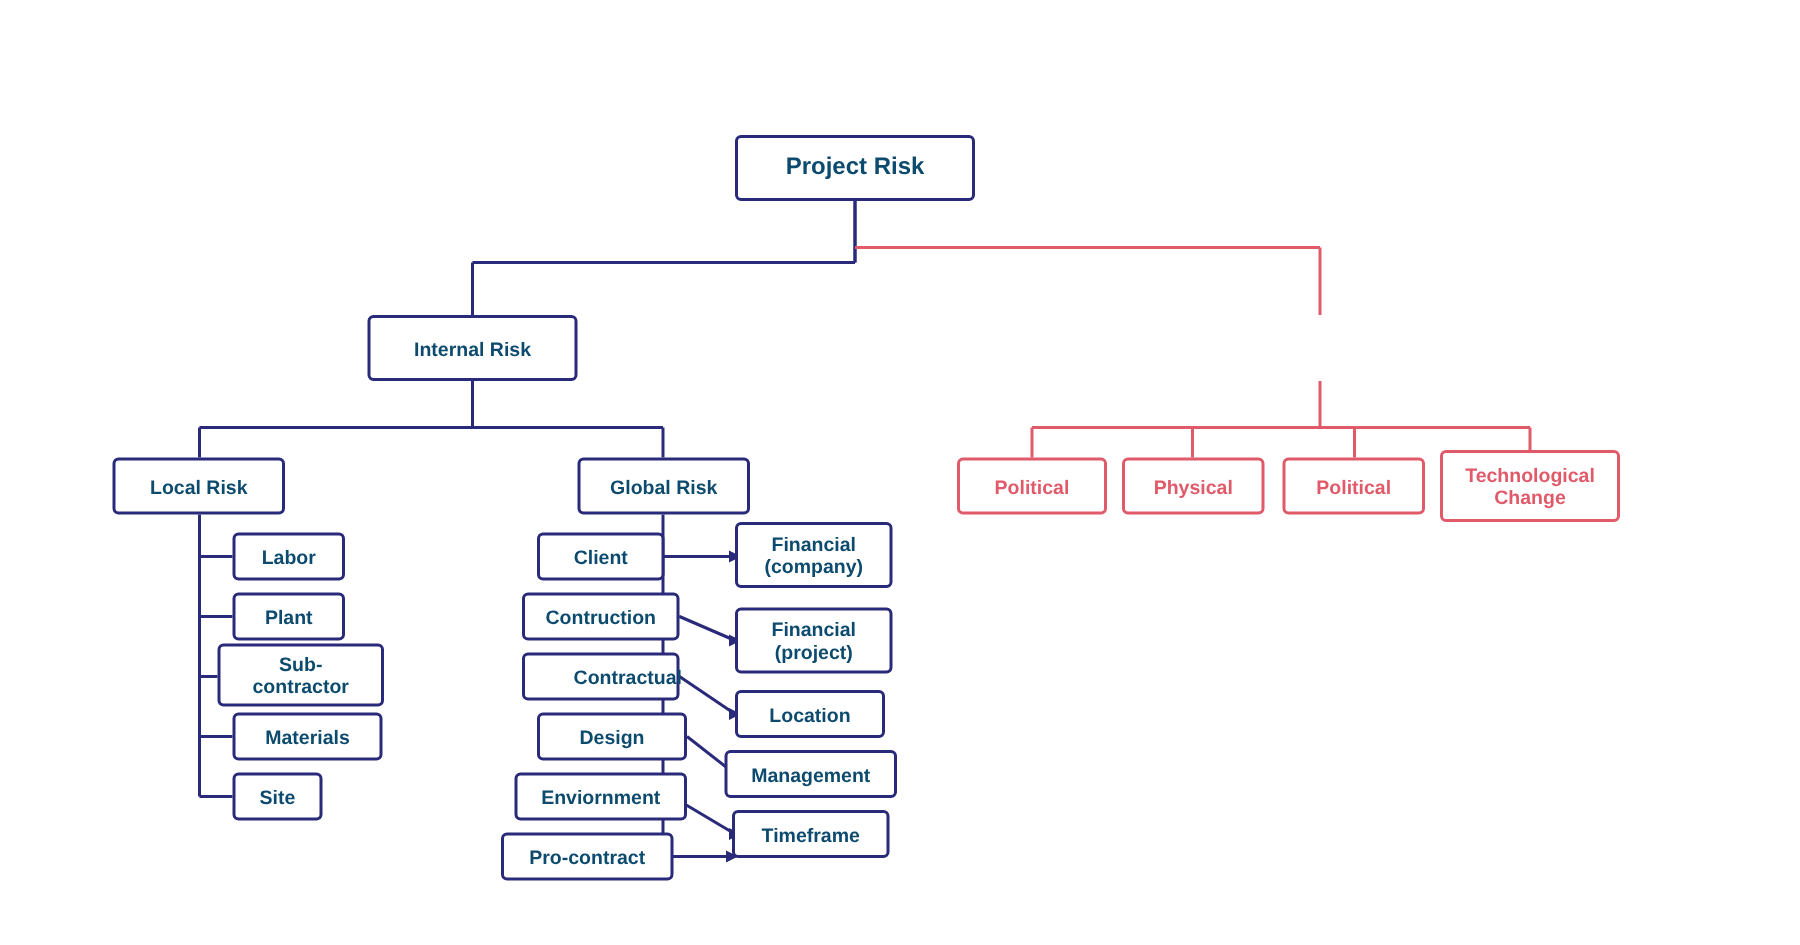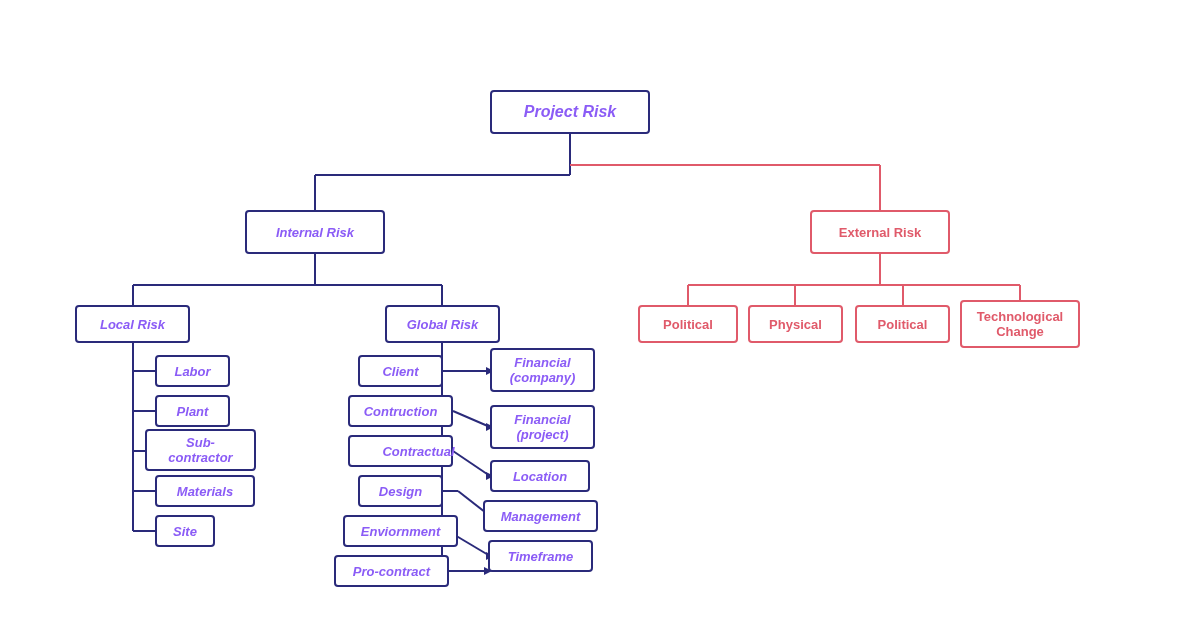--- a/index.html
+++ b/index.html
@@ -31,21 +31,21 @@
       display: flex;
       align-items: center;
       justify-content: center;
       text-align: center;
       font-size: 13px;
       font-weight: bold;
       background: #fff;
       z-index: 1;
       padding: 4px 8px;
     }
-    .navy { border-color: #2a2a7a; color: #8b5cf6; font-style: italic; }
+    .navy { border-color: #2a2a7a; color: #0c4a6e; }
     .red { border-color: #e05a6a; color: #e05a6a; }
   </style>
 </head>
 <body>
 
 <div class="chart-container">
   <svg class="connectors">
 
     <line x1="570" y1="134" x2="570" y2="175" stroke="#2a2a7a" stroke-width="2"></line>
     <line x1="315" y1="175" x2="570" y2="175" stroke="#2a2a7a" stroke-width="2"></line>
@@ -97,36 +97,35 @@
 
     <line x1="448" y1="531" x2="490" y2="556" stroke="#2a2a7a" stroke-width="2"></line>
     <polygon points="486,552 494,556 486,560" fill="#2a2a7a"></polygon>
 
     <line x1="448" y1="571" x2="488" y2="571" stroke="#2a2a7a" stroke-width="2"></line>
     <polygon points="484,567 492,571 484,575" fill="#2a2a7a"></polygon>
   </svg>
 
 <div class="node navy" style="left: 490px; top: 90px; width: 160px; min-height: 44px; font-size: 16px;">Project Risk</div>
     <div class="node navy" style="left: 245px; top: 210px; width: 140px; min-height: 44px; font-size: 13px;">Internal Risk</div>
-    <div class="node red" style="left: 810px; top: 210px; width: 140px; min-height: 44px; font-size: 13px;">External Risk</div>
     <div class="node navy" style="left: 75px; top: 305px; width: 115px; min-height: 38px; font-size: 13px;">Local Risk</div>
     <div class="node navy" style="left: 385px; top: 305px; width: 115px; min-height: 38px; font-size: 13px;">Global Risk</div>
     <div class="node red" style="left: 638px; top: 305px; width: 100px; min-height: 38px; font-size: 13px;">Political</div>
     <div class="node red" style="left: 748px; top: 305px; width: 95px; min-height: 38px; font-size: 13px;">Physical</div>
     <div class="node red" style="left: 855px; top: 305px; width: 95px; min-height: 38px; font-size: 13px;">Political</div>
     <div class="node red" style="left: 960px; top: 300px; width: 120px; min-height: 48px; font-size: 13px;">Technological<br>Change</div>
     <div class="node navy" style="left: 155px; top: 355px; width: 75px; min-height: 32px; font-size: 13px;">Labor</div>
     <div class="node navy" style="left: 155px; top: 395px; width: 75px; min-height: 32px; font-size: 13px;">Plant</div>
     <div class="node navy" style="left: 145px; top: 429px; width: 111px; min-height: 32px; font-size: 13px;">Sub-contractor</div>
     <div class="node navy" style="left: 155px; top: 475px; width: 100px; min-height: 32px; font-size: 13px;">Materials</div>
     <div class="node navy" style="left: 155px; top: 515px; width: 60px; min-height: 32px; font-size: 13px;">Site</div>
     <div class="node navy" style="left: 358px; top: 355px; width: 85px; min-height: 32px; font-size: 13px;">Client</div>
     <div class="node navy" style="left: 348px; top: 395px; width: 105px; min-height: 32px; font-size: 13px;">Contruction</div>
     <div class="node navy" style="left: 348px; top: 435px; width: 105px; min-height: 32px; font-size: 13px; padding-left: 44px;">Contractual</div>
-    <div class="node navy" style="left: 358px; top: 475px; width: 85px; min-height: 32px; font-size: 13px;">Design</div>
+    <div class="node navy" style="left: 358px; top: 475px; width: 100px; min-height: 32px; font-size: 13px;">Design</div>
     <div class="node navy" style="left: 343px; top: 515px; width: 115px; min-height: 32px; font-size: 13px;">Enviornment</div>
     <div class="node navy" style="left: 334px; top: 555px; width: 115px; min-height: 32px; font-size: 13px;">Pro-contract</div>
     <div class="node navy" style="left: 490px; top: 348px; width: 105px; min-height: 44px; font-size: 13px;">Financial<br>(company)</div>
     <div class="node navy" style="left: 490px; top: 405px; width: 105px; min-height: 44px; font-size: 13px;">Financial<br>(project)</div>
     <div class="node navy" style="left: 490px; top: 460px; width: 100px; min-height: 32px; font-size: 13px;">Location</div>
     <div class="node navy" style="left: 483px; top: 500px; width: 115px; min-height: 32px; font-size: 13px;">Management</div>
     <div class="node navy" style="left: 488px; top: 540px; width: 105px; min-height: 32px; font-size: 13px;">Timeframe</div>
   </div>
 
 </body></html>

